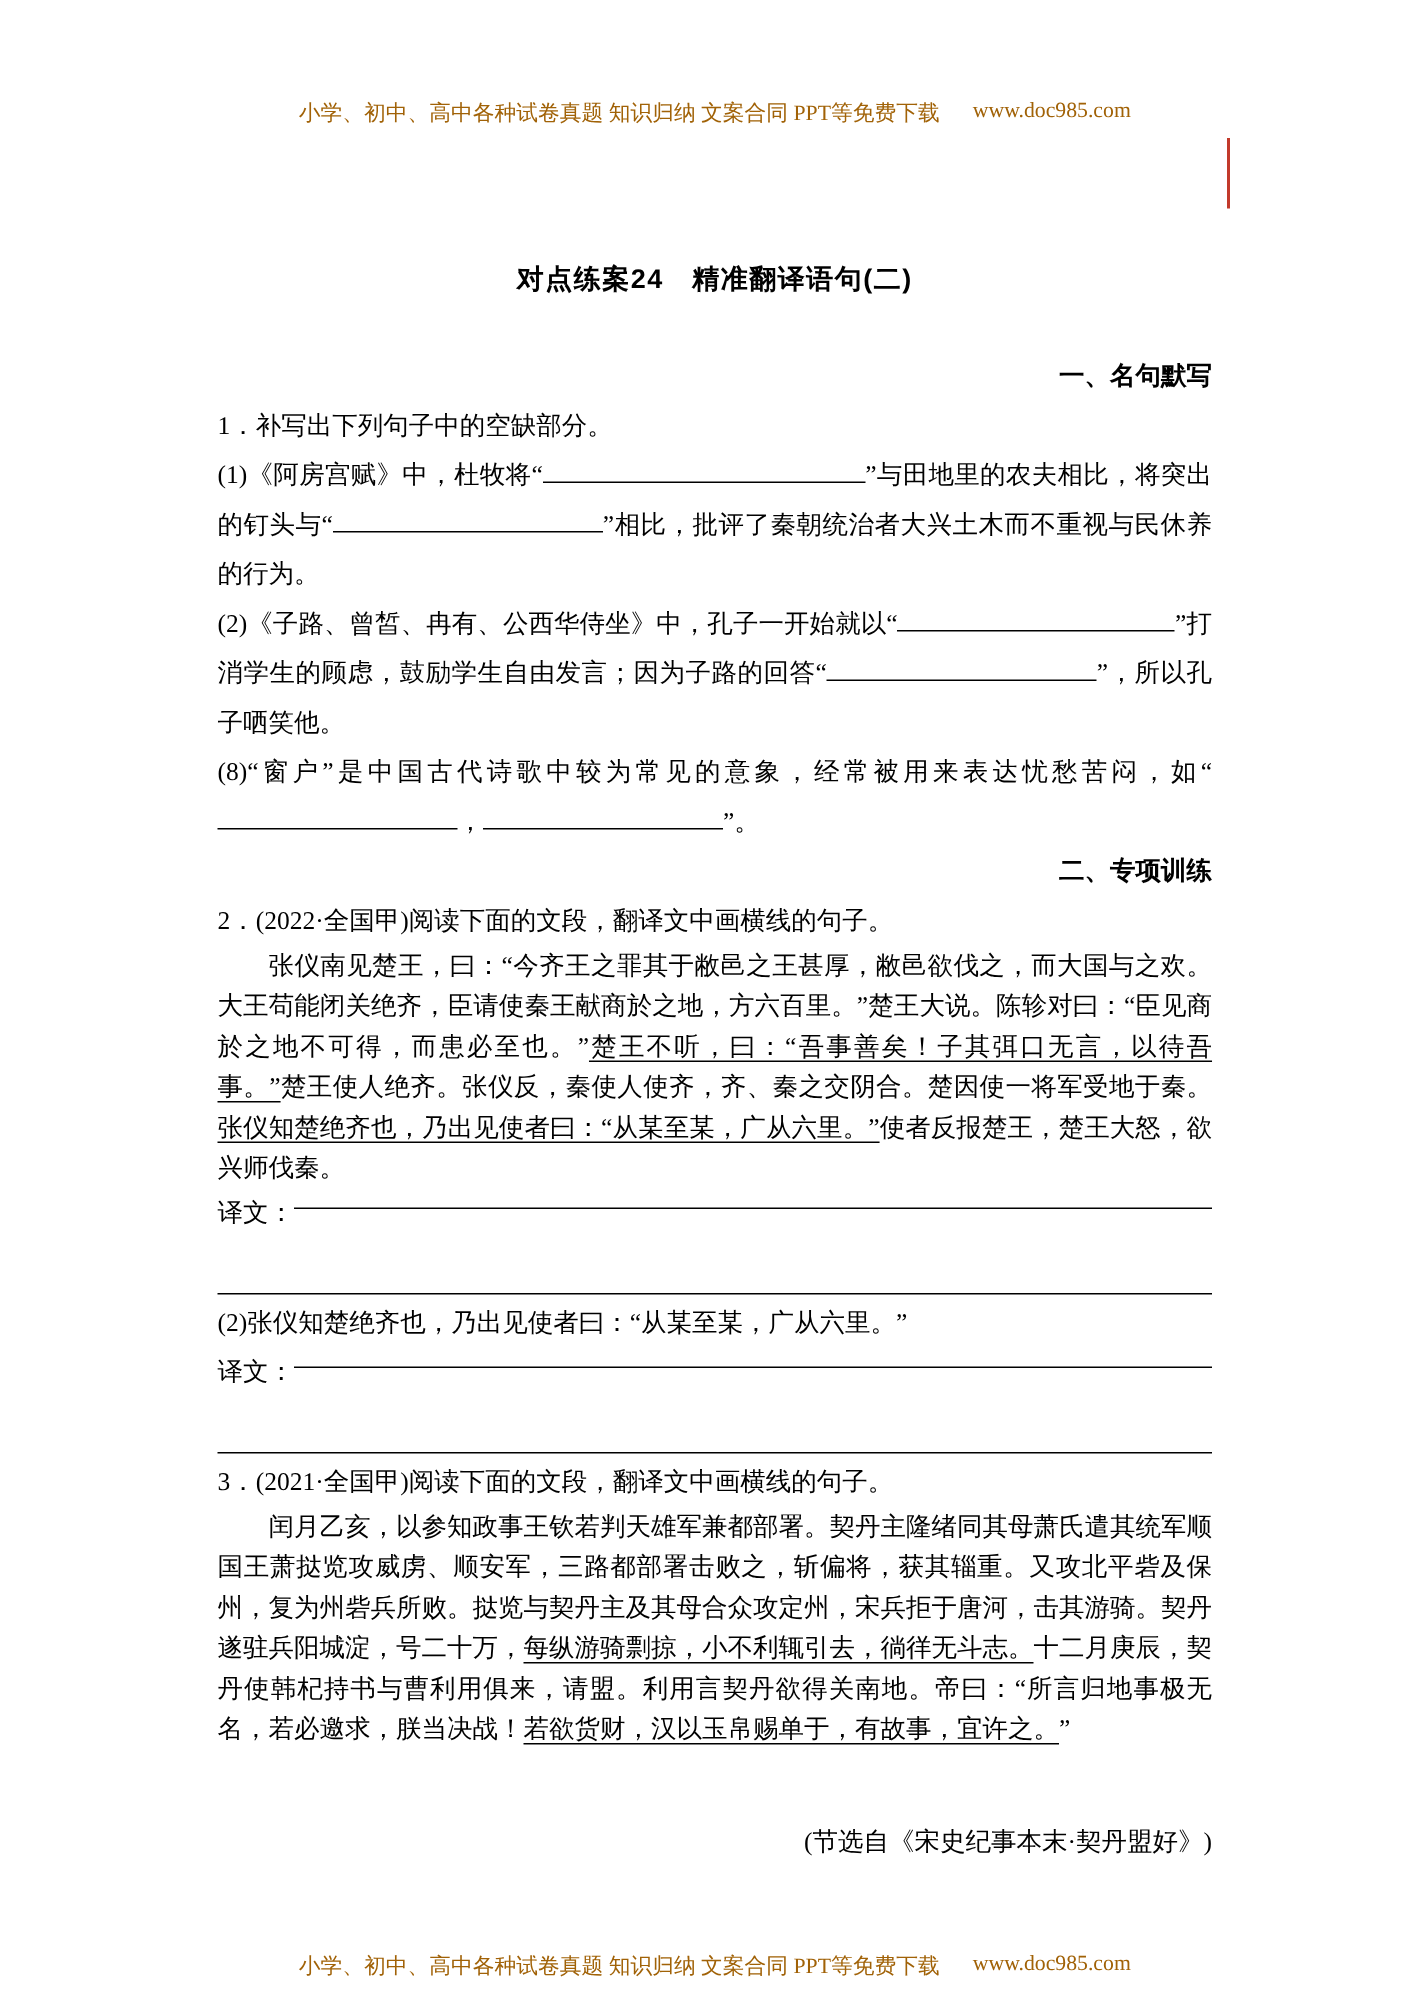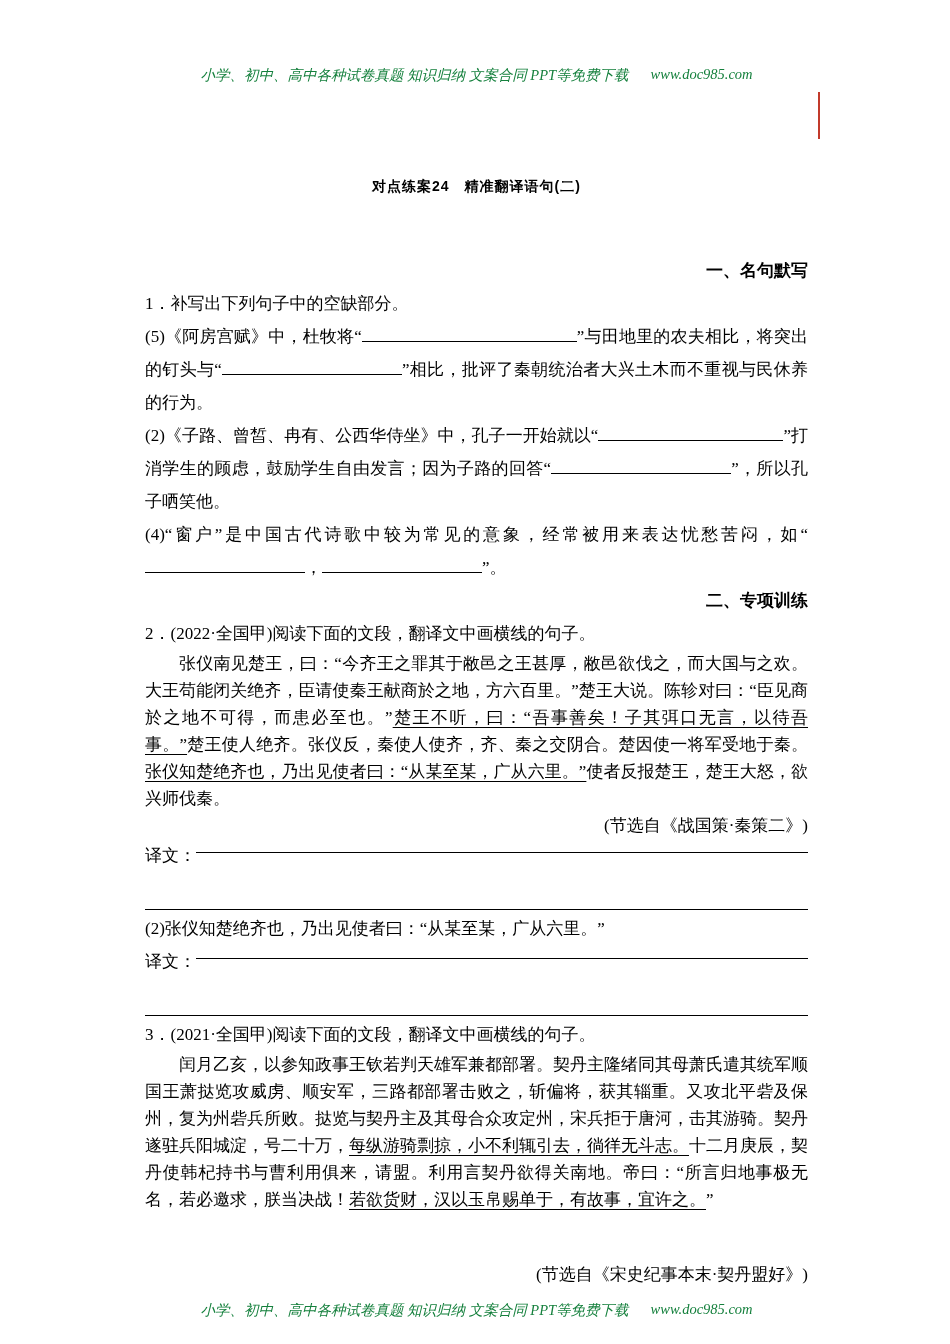--- a/index.html
+++ b/index.html
@@ -8,37 +8,37 @@
     width: 950px; height: 1344px;
     position: relative;
     background: #ffffff;
     color: #000;
     font-family: "Liberation Serif", "DejaVu Serif", serif;
     overflow: hidden;
   }
   .runhead {
     position: absolute; left: 145px; width: 663px;
     display: flex; justify-content: center; gap: 22px;
-    font-size: 14.5px; color: #15803d; white-space: nowrap; font-style: italic;
+    font-size: 14.5px; color: #a16207; white-space: nowrap;
   }
   .runhead.top { top: 66px; }
   .runhead.bottom { top: 1301px; }
   .red-mark {
     position: absolute; left: 818px; top: 92px;
     width: 2px; height: 47px; background: #c23a2b;
   }
   .content {
     position: absolute; left: 145px; top: 0; width: 663px;
     font-size: 17px;
   }
   .title {
-    margin-top: 170px; margin-bottom: 52px;
+    margin-top: 170px; margin-bottom: 32px;
     text-align: center;
     font-family: "Liberation Sans", "DejaVu Sans", sans-serif;
-    font-weight: 700; font-size: 14px; line-height: 32px;
+    font-weight: 700; font-size: 18px; line-height: 32px;
     letter-spacing: 1px;
   }
   .sec {
     font-family: "Liberation Sans", "DejaVu Sans", sans-serif;
     font-weight: 700; font-size: 17px; line-height: 33px; text-align: right;
   }
   p.body { line-height: 33px; text-align: justify; }
   p.passage { line-height: 27px; text-align: justify; text-indent: 2em; }
   p.attribution { line-height: 27px; text-align: right; }
   p.attribution.spaced { margin-top: 48px; text-align: right; }
@@ -75,29 +75,28 @@
 </div>
 
 <div class="red-mark"></div>
 
 <div class="content">
 
   <h1 class="title">对点练案24　精准翻译语句(二)</h1>
 
   <h2 class="sec">一、名句默写</h2>
   <p class="body">1．补写出下列句子中的空缺部分。</p>
-  <p class="body"><span class="">(5)《阿房宫赋》中，杜牧将“</span><span class="blank" style="width: 215px;"></span><span class="">”与田地里的农夫相比，将突出的钉头与“</span><span class="blank" style="width: 180px;"></span><span class="">”相比，批评了秦朝统治者大兴土木而不重视与民休养的行为。</span></p>
+  <p class="body"><span class="">(1)《阿房宫赋》中，杜牧将“</span><span class="blank" style="width: 215px;"></span><span class="">”与田地里的农夫相比，将突出的钉头与“</span><span class="blank" style="width: 180px;"></span><span class="">”相比，批评了秦朝统治者大兴土木而不重视与民休养的行为。</span></p>
   <p class="body"><span class="">(2)《子路、曾皙、冉有、公西华侍坐》中，孔子一开始就以“</span><span class="blank" style="width: 185px;"></span><span class="">”打消学生的顾虑，鼓励学生自由发言；因为子路的回答“</span><span class="blank" style="width: 180px;"></span><span class="">”，所以孔子哂笑他。</span></p>
-  <p class="body"><span class="">(4)“窗户”是中国古代诗歌中较为常见的意象，经常被用来表达忧愁苦闷，如“</span><span class="blank" style="width: 160px;"></span><span class="">，</span><span class="blank" style="width: 160px;"></span><span class="">”。</span></p>
+  <p class="body"><span class="">(8)“窗户”是中国古代诗歌中较为常见的意象，经常被用来表达忧愁苦闷，如“</span><span class="blank" style="width: 160px;"></span><span class="">，</span><span class="blank" style="width: 160px;"></span><span class="">”。</span></p>
 
   <h2 class="sec">二、专项训练</h2>
 
   <p class="body">2．(2022·全国甲)阅读下面的文段，翻译文中画横线的句子。</p>
   <p class="passage"><span class="">张仪南见楚王，曰：“今齐王之罪其于敝邑之王甚厚，敝邑欲伐之，而大国与之欢。大王苟能</span><span class="b ">闭关绝齐</span><span class="">，臣请使秦王献商於之地，方六百里。”楚王大说。陈轸对曰：“臣见商於之地不可得，而患必至也。”</span><span class="u">楚王不听，曰：“吾事善矣！子其弭口无言，以待吾事。”</span><span class="">楚王使人</span><span class="b ">绝齐</span><span class="">。张仪反，秦使人使齐，齐、秦之交阴合。楚因使一将军受地于秦。</span><span class="b u">张仪知楚绝齐也，乃出见使者曰：“从某至某，广从六里。”</span><span class="">使者反报楚王，楚王大怒，欲兴师伐秦。</span></p>
-  <p class="attribution">(节选自《战国策·秦策二》)</p>
 
   <div class="trans-row">
     <span class="label">译文：</span>
     <span class="line"></span>
   </div>
   <div class="fullline"></div>
 
   <p class="body">(2)张仪知楚绝齐也，乃出见使者曰：“从某至某，广从六里。”</p>
   <div class="trans-row">
     <span class="label">译文：</span>

